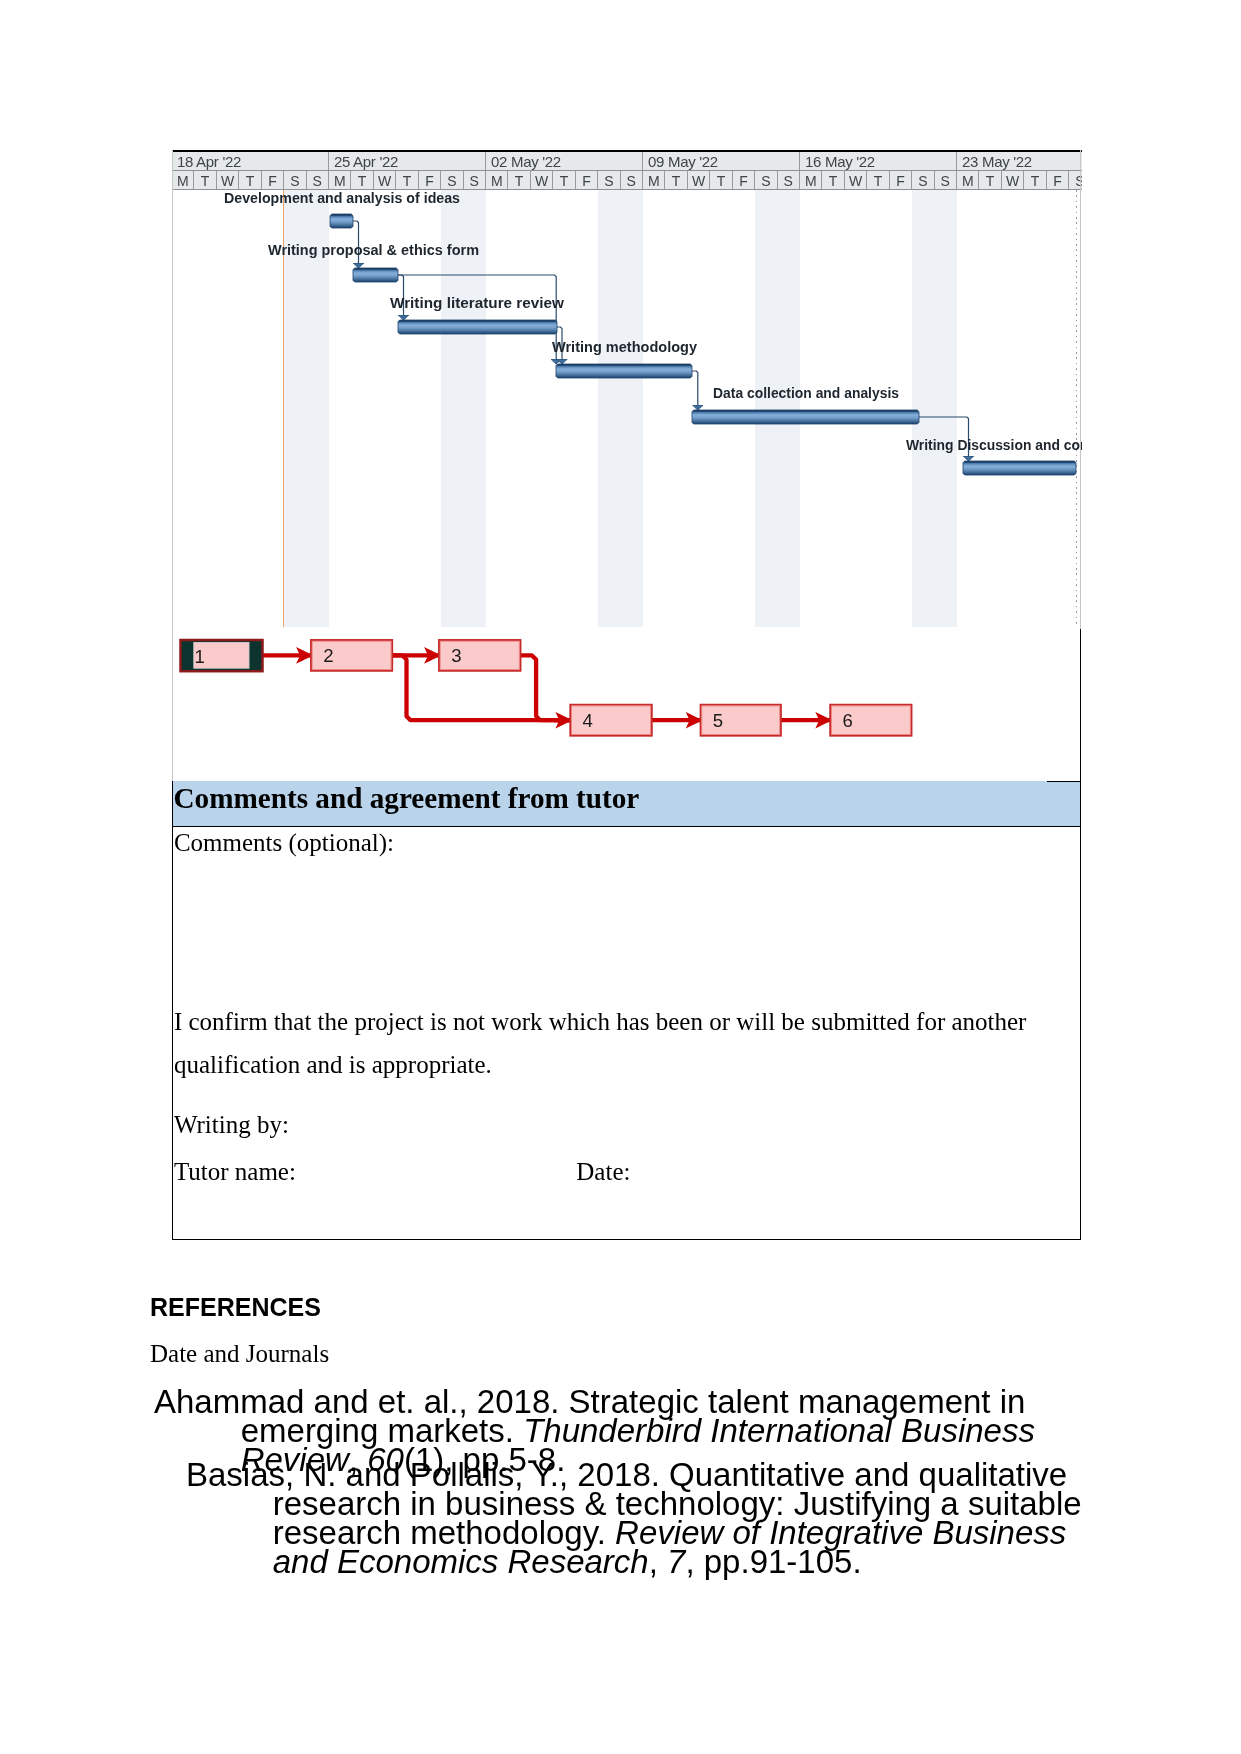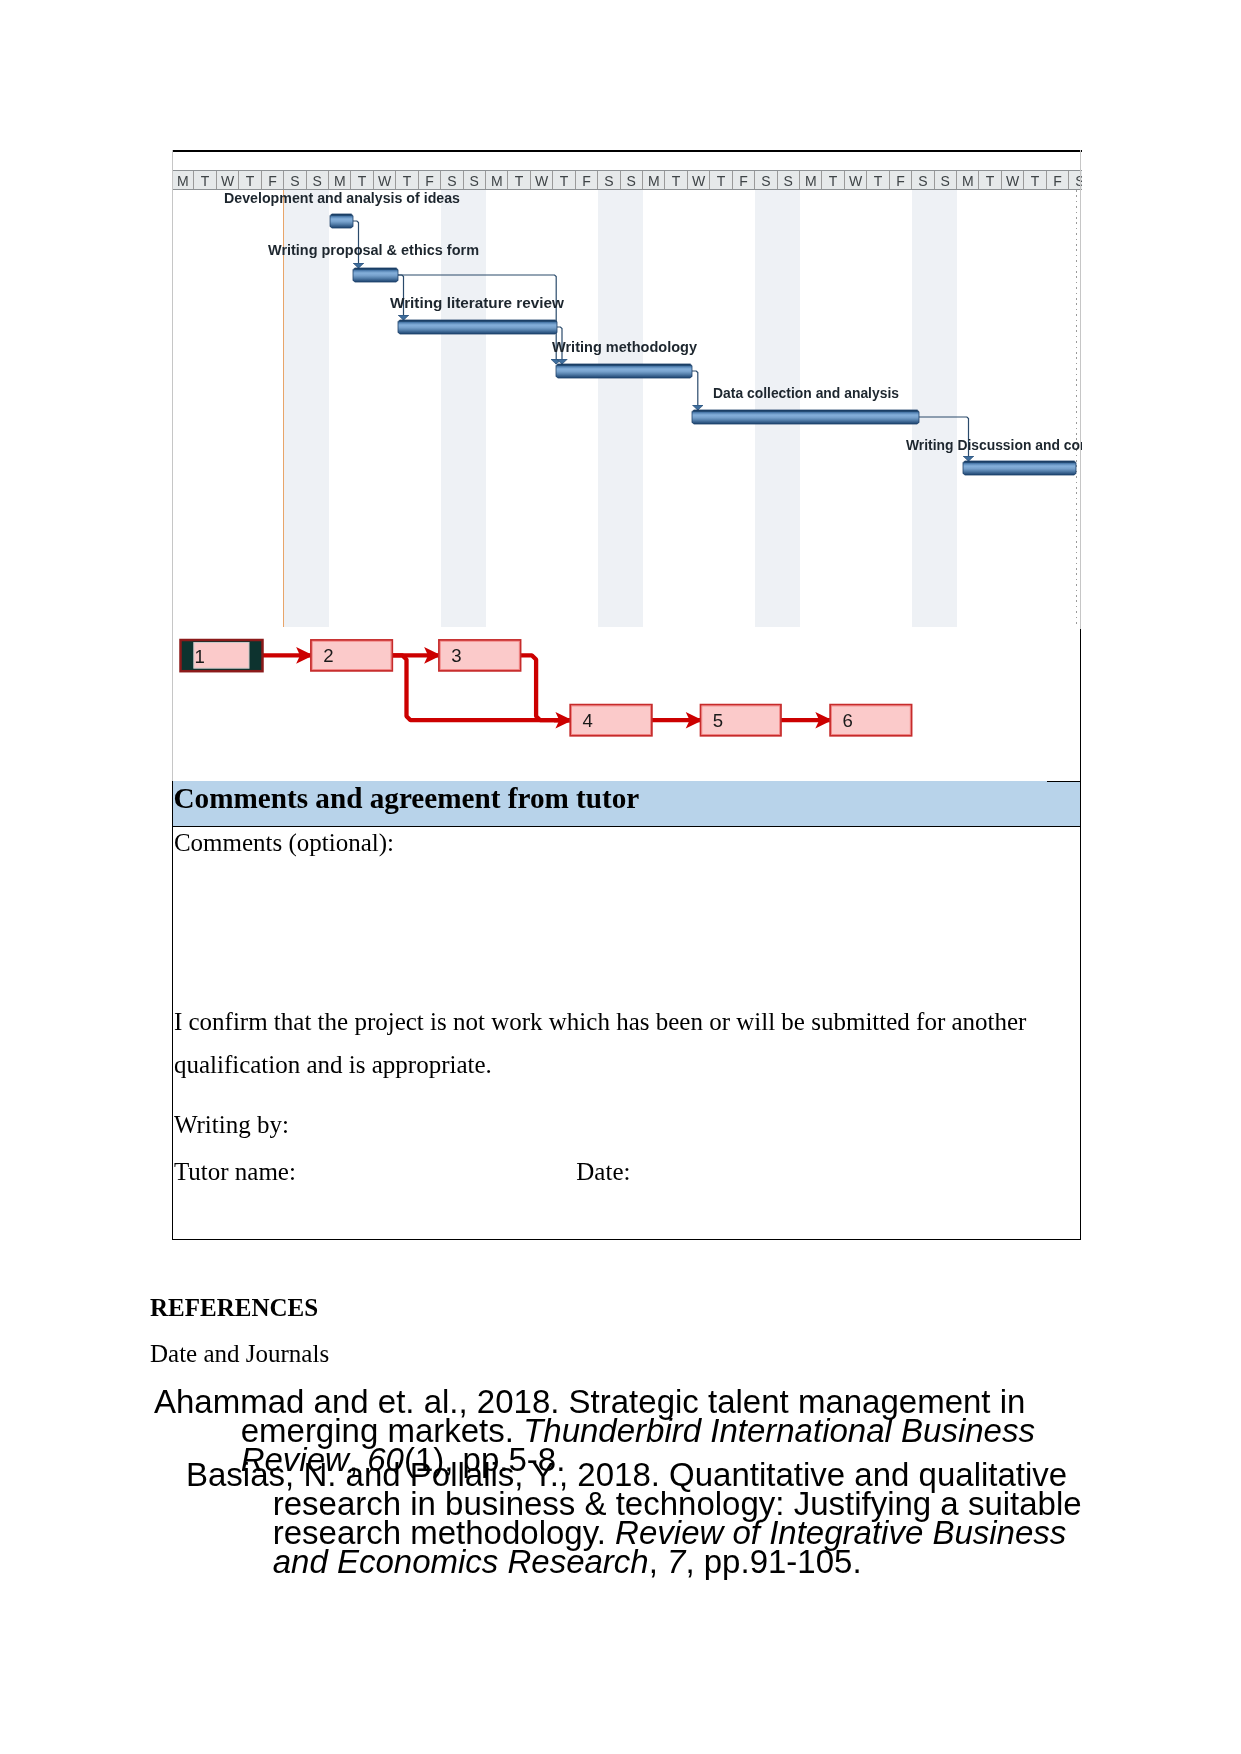--- a/index.html
+++ b/index.html
@@ -44,21 +44,21 @@
             border-bottom:1.3px solid #000;box-sizing:border-box;}
   .tbl-head span{position:absolute;left:0.2px;top:-2.4px;font-size:29.2px;font-weight:bold;
                  font-family:"Liberation Serif",serif;line-height:38px;white-space:nowrap;}
   .tbl-body{position:absolute;left:0;top:46px;width:907px;}
   .t-line{position:absolute;left:0.6px;font-size:25px;line-height:25px;white-space:nowrap;}
   .t-para{position:absolute;left:0.6px;font-size:25px;line-height:42.6px;}
 
   
   .refs{position:absolute;left:0;top:0;width:1241px;}
   .ref-title{position:absolute;left:150px;font-size:25px;font-weight:bold;
-             font-family:Liberation Serif, serif;line-height:25px;white-space:nowrap;}
+             font-family:Liberation Sans, sans-serif;line-height:25px;white-space:nowrap;}
   .ref-sub{position:absolute;left:150px;font-size:25px;font-family:"Liberation Serif",serif;
            line-height:25px;white-space:nowrap;}
   .ref-entry{position:absolute;left:154px;width:839px;font-size:33px;line-height:29px;
              padding-left:86.7px;font-family:Liberation Sans, sans-serif;text-align:left;}
   .ref-entry > .firstline{margin-left:-86.7px;}
   i{font-style:italic;}
 </style>
 </head>
 <body>
 
@@ -116,20 +116,28 @@
         <div class="rightdots" style="left: 904px;"></div>
         <div class="tasklabel" style="left: 52px; top: 0px; transform: scaleX(0.916282);">Development and analysis of ideas</div>
         <div class="tasklabel" style="left: 96px; top: 52px; transform: scaleX(0.93279);">Writing proposal &amp; ethics form</div>
         <div class="tasklabel" style="left: 218px; top: 105px; transform: scaleX(0.986972);">Writing literature review</div>
         <div class="tasklabel" style="left: 380px; top: 149px; transform: scaleX(0.937279);">Writing methodology</div>
         <div class="tasklabel" style="left: 541px; top: 195px; transform: scaleX(0.895913);">Data collection and analysis</div>
         <div class="tasklabel" style="left: 734px; top: 247px; transform: scaleX(0.895078);">Writing Discussion and conclusion</div>
       </div>
     <div class="gantt-head" id="ganttHead">
       <div class="gh-topline"></div>
+      <div class="gh-weekrow" id="weekRow">
+          <div class="gh-week" style="left: 0px; width: 157px;">18 Apr '22</div>
+          <div class="gh-week" style="left: 157px; width: 157px;">25 Apr '22</div>
+          <div class="gh-week" style="left: 314px; width: 157px;">02 May '22</div>
+          <div class="gh-week" style="left: 471px; width: 157px;">09 May '22</div>
+          <div class="gh-week" style="left: 628px; width: 157px;">16 May '22</div>
+          <div class="gh-week" style="left: 785px; width: 157px;">23 May '22</div>
+        </div>
       <div class="gh-dayrow" id="dayRow">
           <div class="gh-day" style="left: 0px; width: 22.4286px;">M</div>
           <div class="gh-day" style="left: 22.4286px; width: 22.4286px;">T</div>
           <div class="gh-day" style="left: 44.8571px; width: 22.4286px;">W</div>
           <div class="gh-day" style="left: 67.2857px; width: 22.4286px;">T</div>
           <div class="gh-day" style="left: 89.7143px; width: 22.4286px;">F</div>
           <div class="gh-day" style="left: 112.143px; width: 22.4286px;">S</div>
           <div class="gh-day" style="left: 134.571px; width: 22.4286px;">S</div>
           <div class="gh-day" style="left: 157px; width: 22.4286px;">M</div>
           <div class="gh-day" style="left: 179.429px; width: 22.4286px;">T</div>

